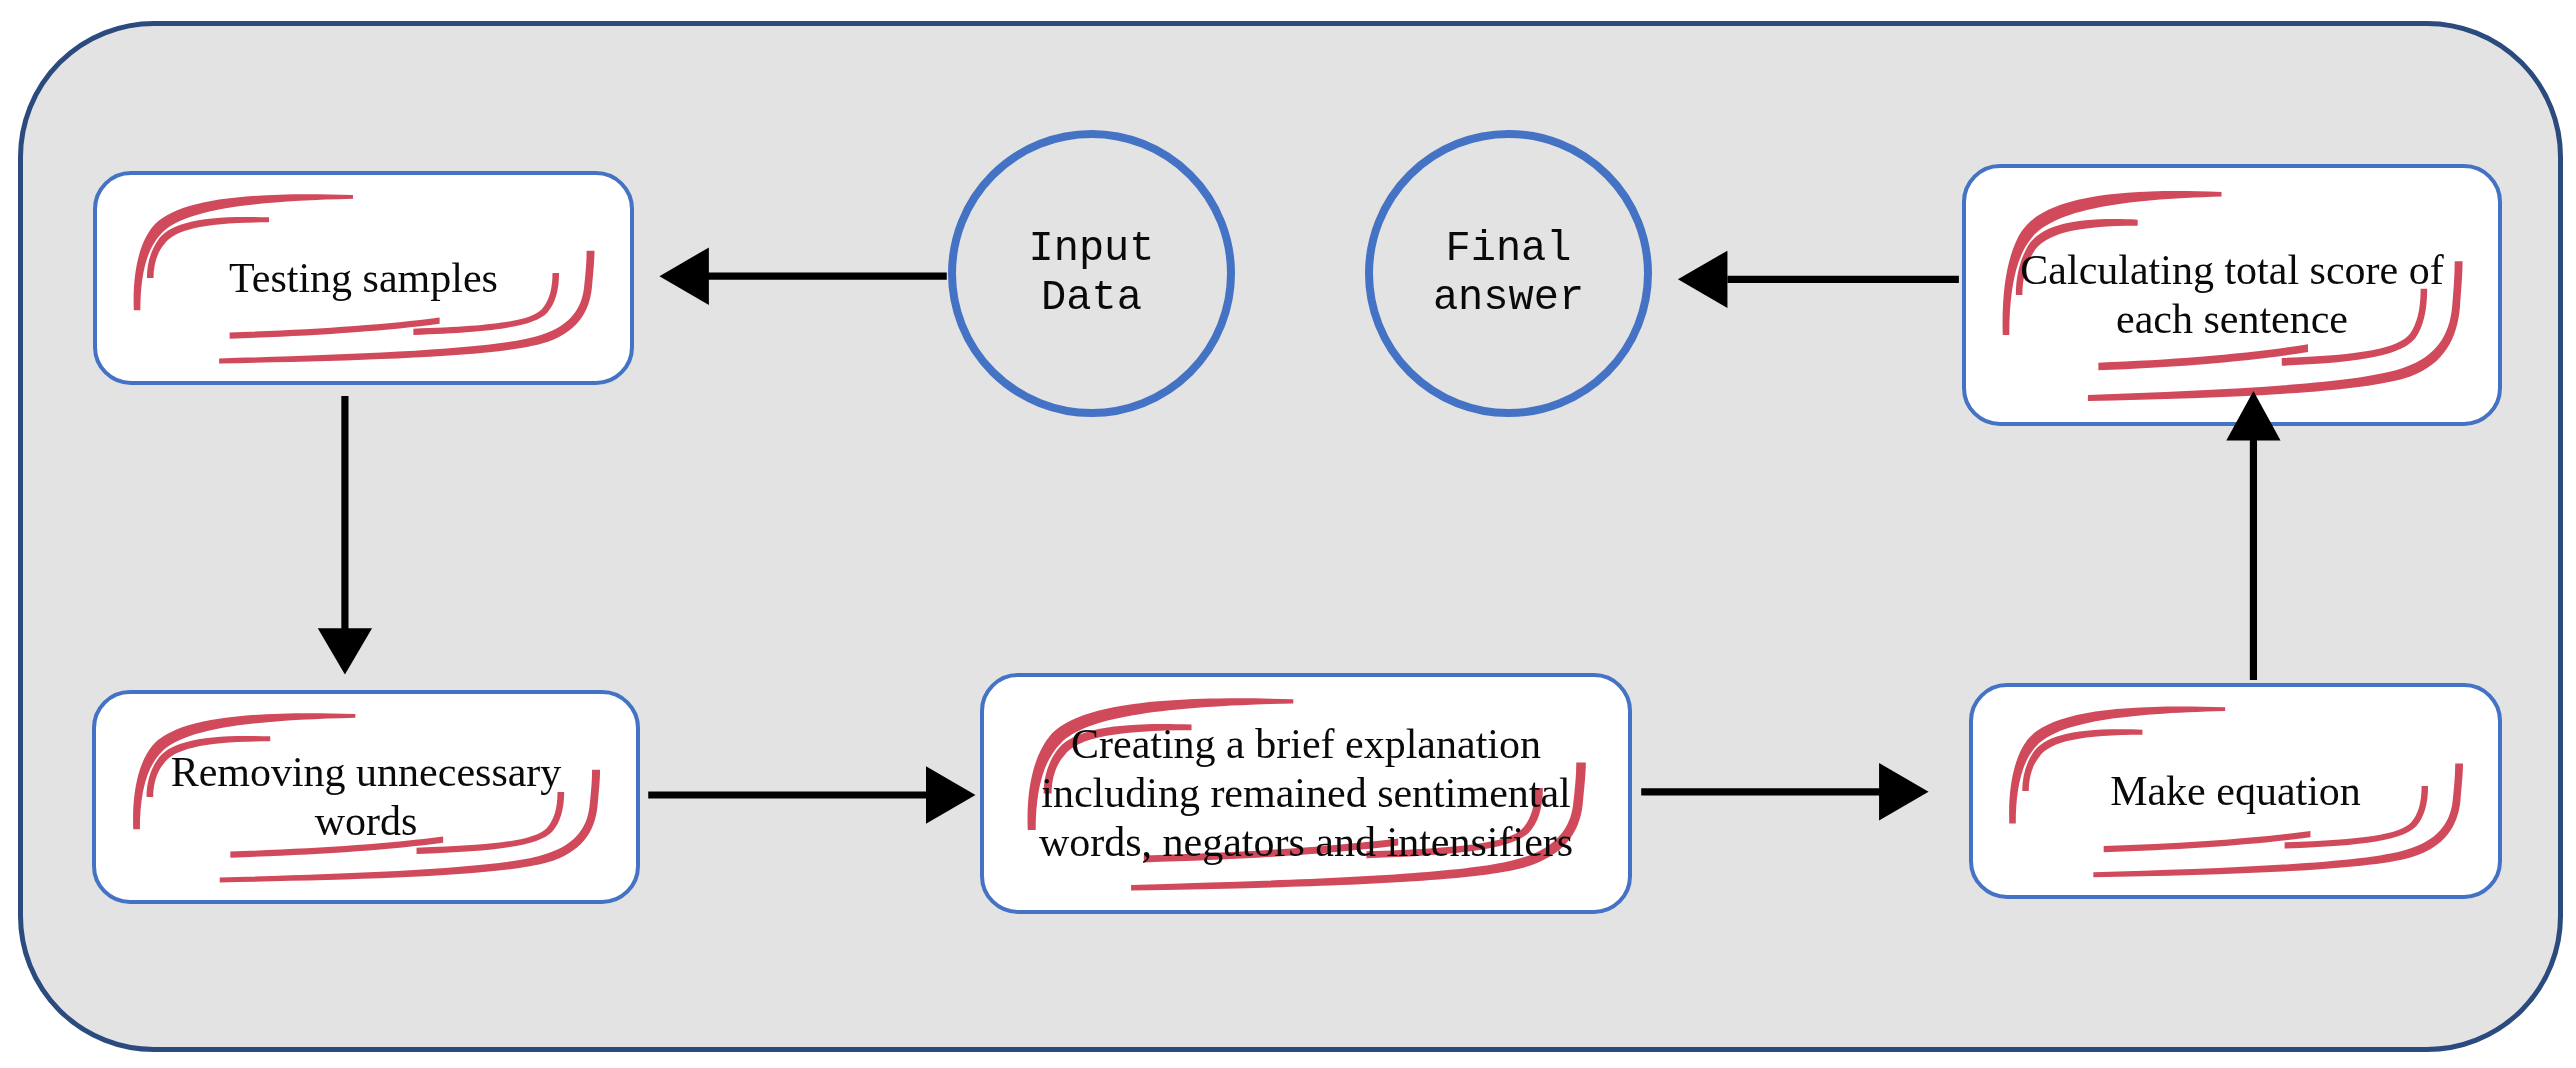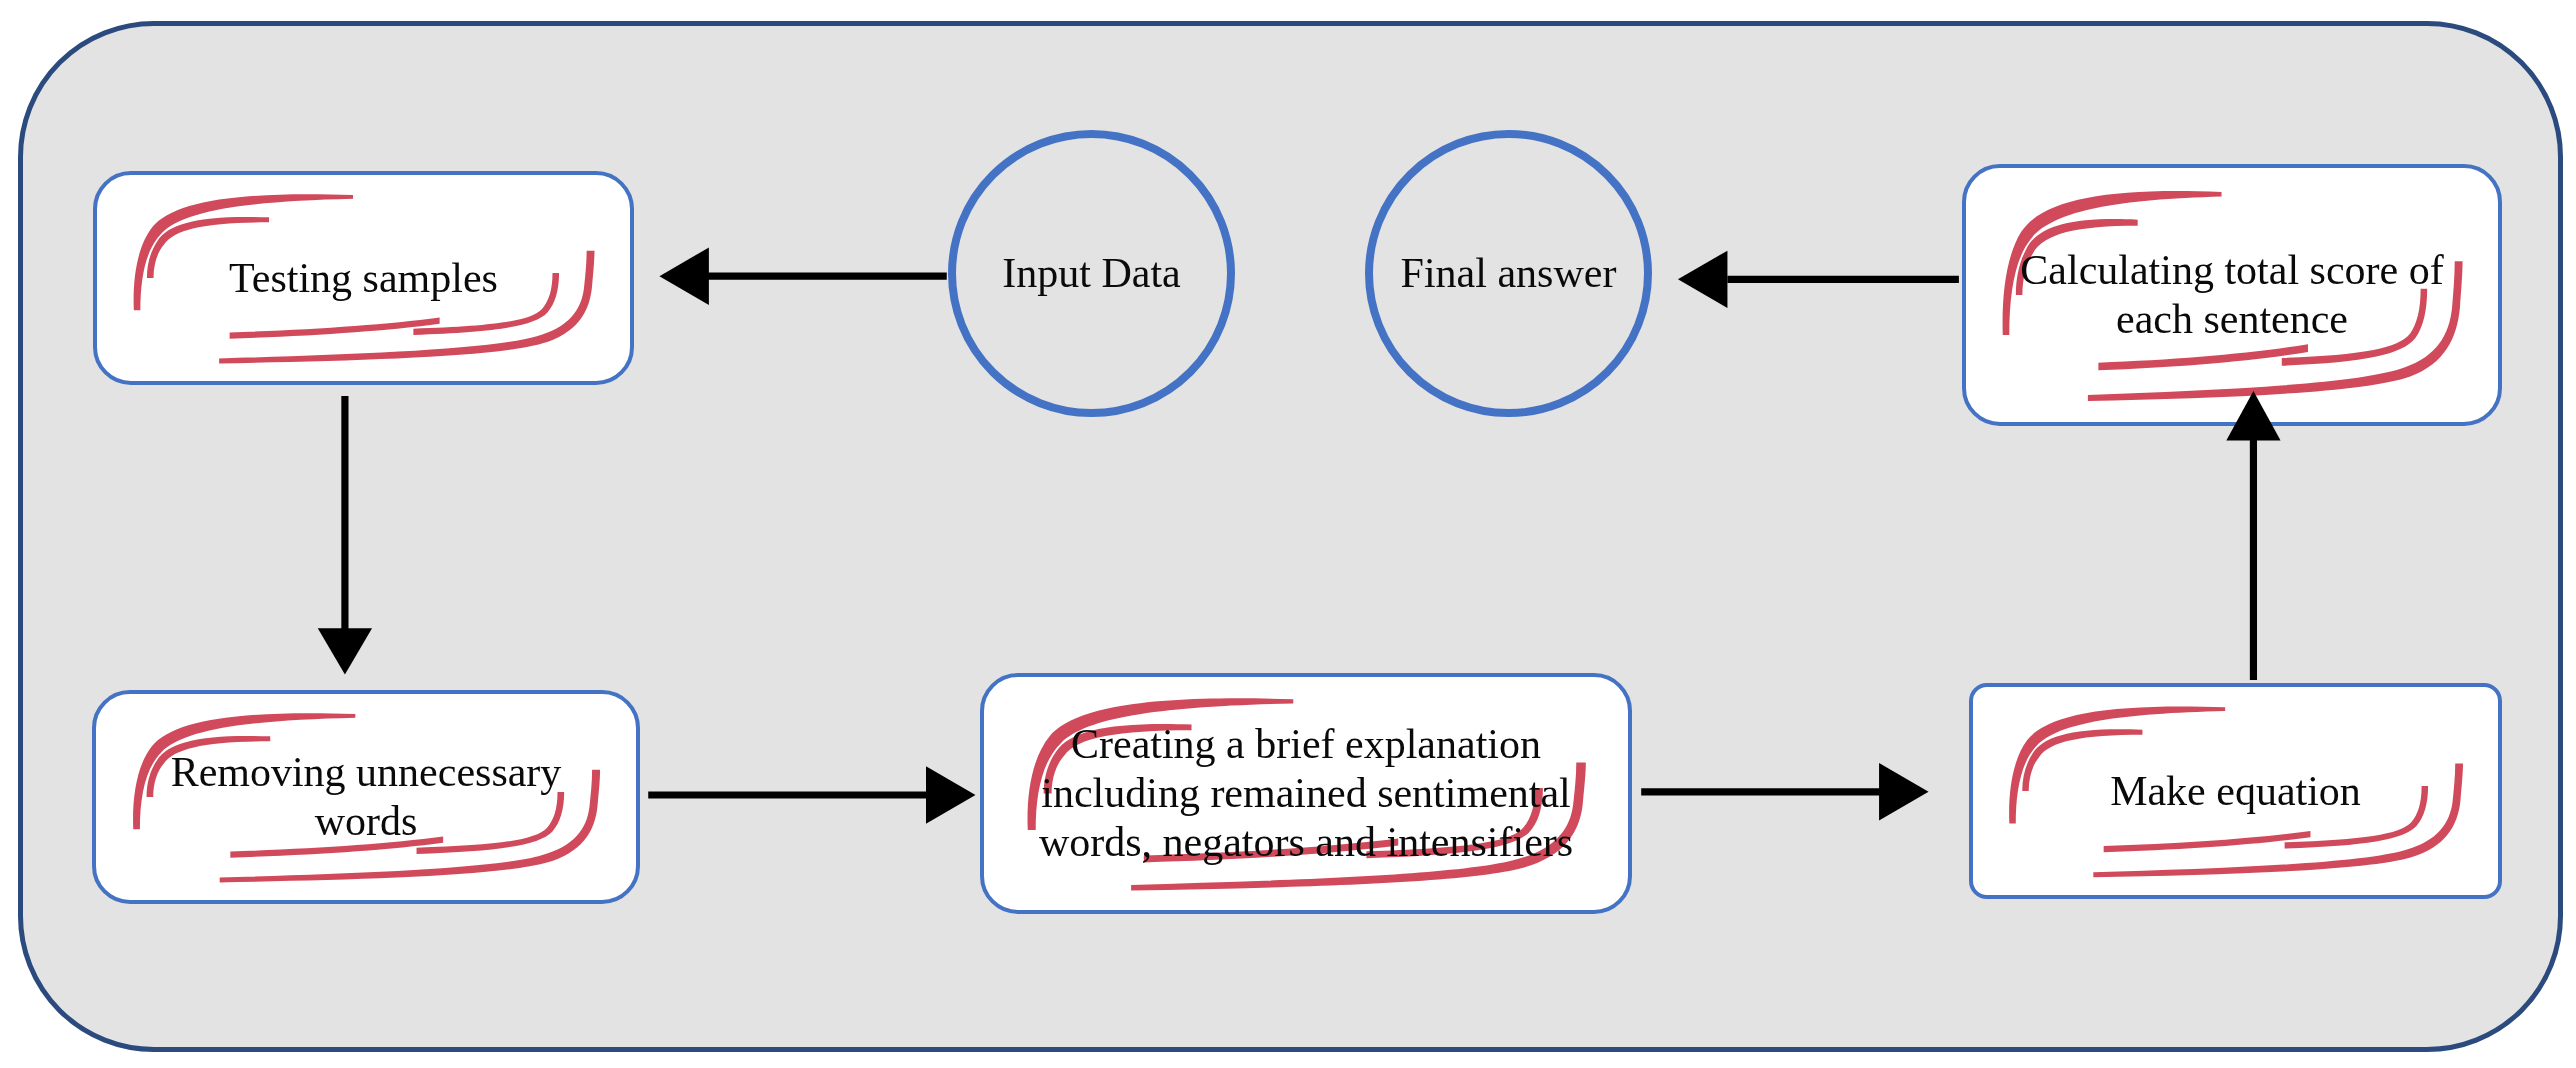--- a/index.html
+++ b/index.html
@@ -39,20 +39,21 @@
   }
   .process{
     background:var(--node-fill);
     border:4.8px solid var(--node-border);
     border-radius:38px;
   }
   .terminal{
     background:transparent;
     border:8px solid var(--node-border);
     border-radius:50%;
+    font-family:Liberation Mono, monospace;
   }
   .swoosh{
     position:absolute;
     left:4px;top:4px;
     width:calc(100% - 8px);
     height:calc(100% - 8px);
     fill:var(--accent-red);
     pointer-events:none;
   }
   .label{position:relative;z-index:2;}
@@ -109,21 +110,21 @@
     <span class="label">Removing unnecessary words</span>
   </div>
 
   <div class="node process" style="left:980px;top:673px;width:652px;height:241px;padding:0 32px;">
     <svg class="swoosh" viewBox="0 0 400 160" preserveAspectRatio="none">
         <use href="#swoosh-g"></use>
       </svg>
     <span class="label">Creating a brief explanation including remained sentimental words, negators and intensifiers</span>
   </div>
 
-  <div class="node process" style="left:1969px;top:683px;width:533px;height:216px;padding:0 16px;border-radius:18px;">
+  <div class="node process" style="left:1969px;top:683px;width:533px;height:216px;padding:0 16px;">
     <svg class="swoosh" viewBox="0 0 400 160" preserveAspectRatio="none">
         <use href="#swoosh-g"></use>
       </svg>
     <span class="label">Make equation</span>
   </div>
 
   <div class="node terminal" style="left:948px;top:130px;width:287px;height:287px;padding:0 24px;">
     <span class="label">Input Data</span>
   </div>
 

